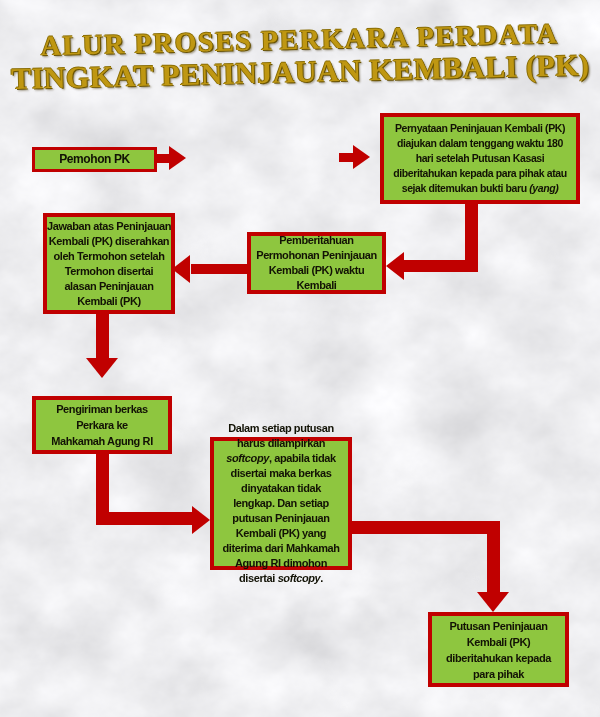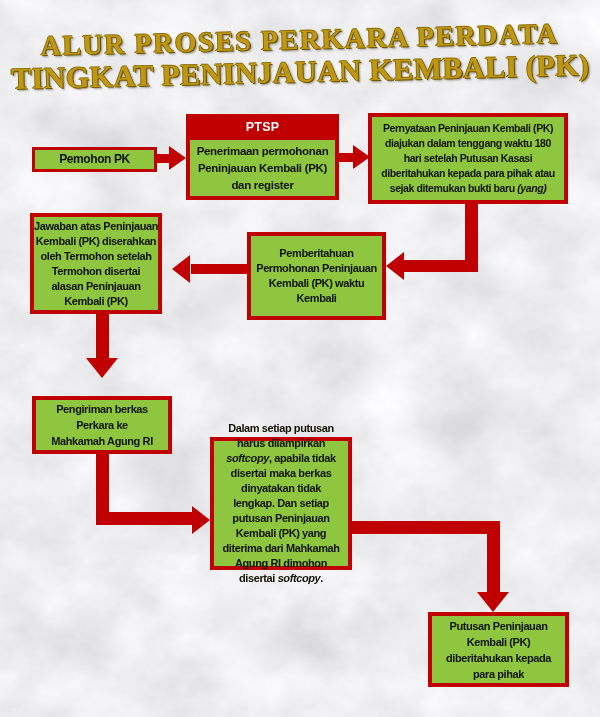--- a/index.html
+++ b/index.html
@@ -83,36 +83,30 @@
 
   <div class="title">
     <div class="t1">ALUR PROSES PERKARA PERDATA</div>
     <div class="t2">TINGKAT PENINJAUAN KEMBALI (PK)</div>
   </div>
 
   <div class="box" style="left:32px;top:147px;width:125px;height:25px;border-width:3px;font-size:12px;">
     <span><span>Pemohon PK</span></span>
   </div>
 
-  <div class="ptsp" style="left:186px;top:114px;width:153px;height:86px;">
-    <div class="hdr">PTSP</div>
-    <div class="bdy">
-      <span><span>Penerimaan permohonan</span><br><span>Peninjauan Kembali (PK)</span><br><span>dan register</span></span>
-    </div>
-  </div>
 
-  <div class="box" style="left:368px;top:113px;width:200px;height:91px;font-size:10.5px;">
+  <div class="box" style="left:380px;top:113px;width:200px;height:91px;font-size:10.5px;">
     <span><span>Pernyataan Peninjauan Kembali (PK)</span><br><span>diajukan dalam tenggang waktu 180</span><br><span>hari setelah Putusan Kasasi</span><br><span>diberitahukan kepada para pihak atau</span><br><span>sejak ditemukan bukti baru </span><em>(yang)</em></span>
   </div>
 
-  <div class="box" style="left:247px;top:232px;width:139px;height:88px;">
+  <div class="box" style="left:247px;top:232px;width:139px;height:62px;">
     <span><span>Pemberitahuan</span><br><span>Permohonan Peninjauan</span><br><span>Kembali (PK) waktu</span><br><span>Kembali</span></span>
   </div>
 
-  <div class="box" style="left:30px;top:213px;width:132px;height:101px;align-items:center;">
+  <div class="box" style="left:43px;top:213px;width:132px;height:101px;align-items:center;">
     <span><span>Jawaban atas Peninjauan</span><br><span>Kembali (PK) diserahkan</span><br><span>oleh Termohon setelah</span><br><span>Termohon disertai</span><br><span>alasan Peninjauan</span><br><span>Kembali (PK)</span></span>
   </div>
 
   <div class="box" style="left:32px;top:380px;width:140px;height:58px;line-height:16px;margin-top:16px;">
     <span><span>Pengiriman berkas</span><br><span>Perkara ke</span><br><span>Mahkamah Agung RI</span></span>
   </div>
 
   <div class="box" style="left:210px;top:437px;width:142px;height:133px;">
     <span><span>Dalam setiap putusan</span><br><span>harus dilampirkan</span><br><em>softcopy</em><span>, apabila tidak</span><br><span>disertai maka berkas</span><br><span>dinyatakan tidak</span><br><span>lengkap. Dan setiap</span><br><span>putusan Peninjauan</span><br><span>Kembali (PK) yang</span><br><span>diterima dari Mahkamah</span><br><span>Agung RI dimohon</span><br><span>disertai </span><em>softcopy</em><span>.</span></span>
   </div>

